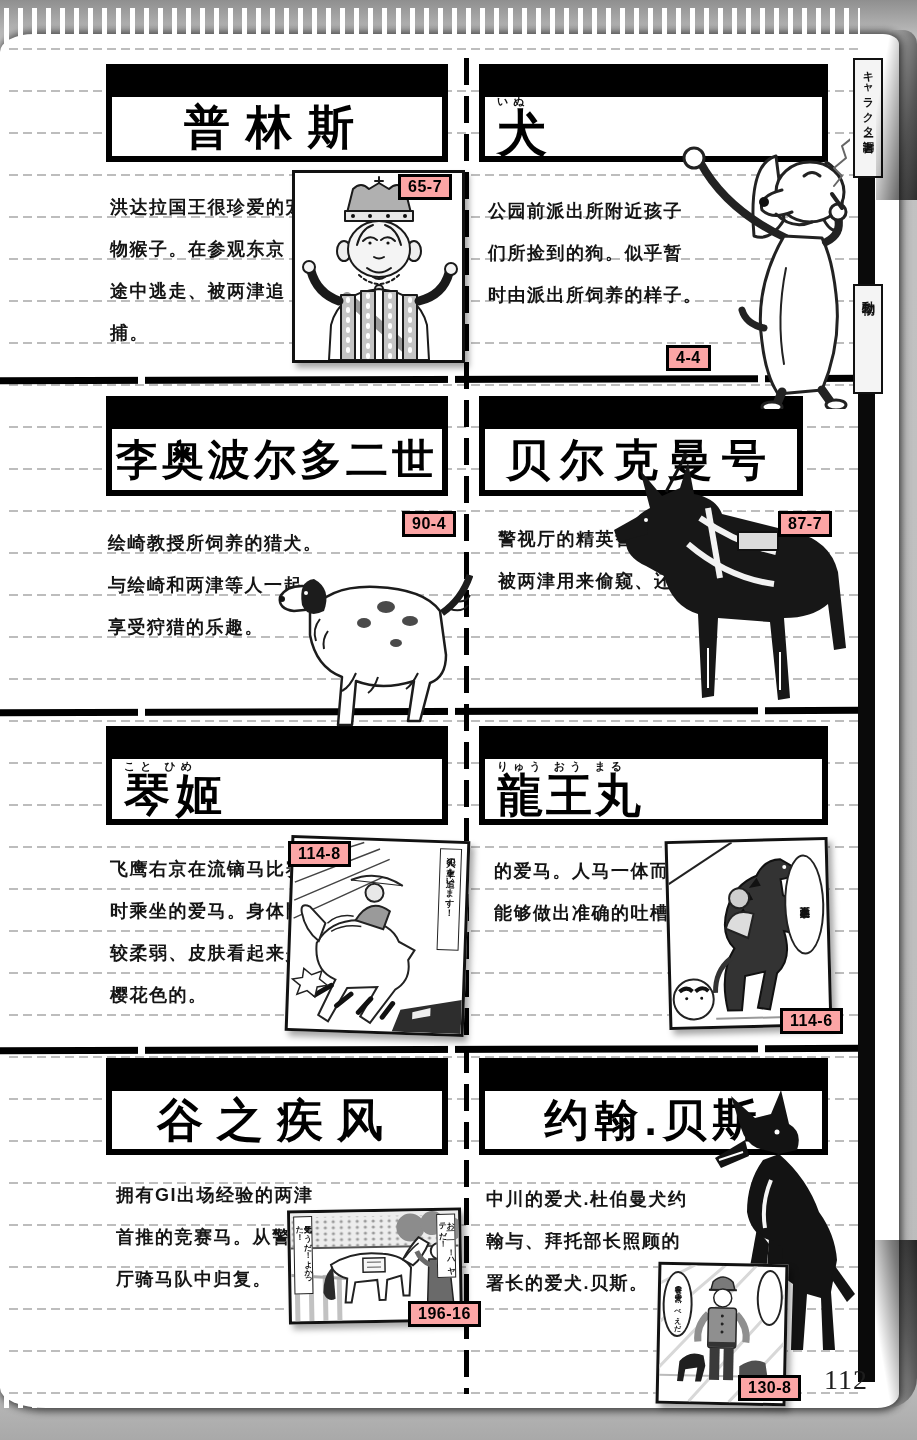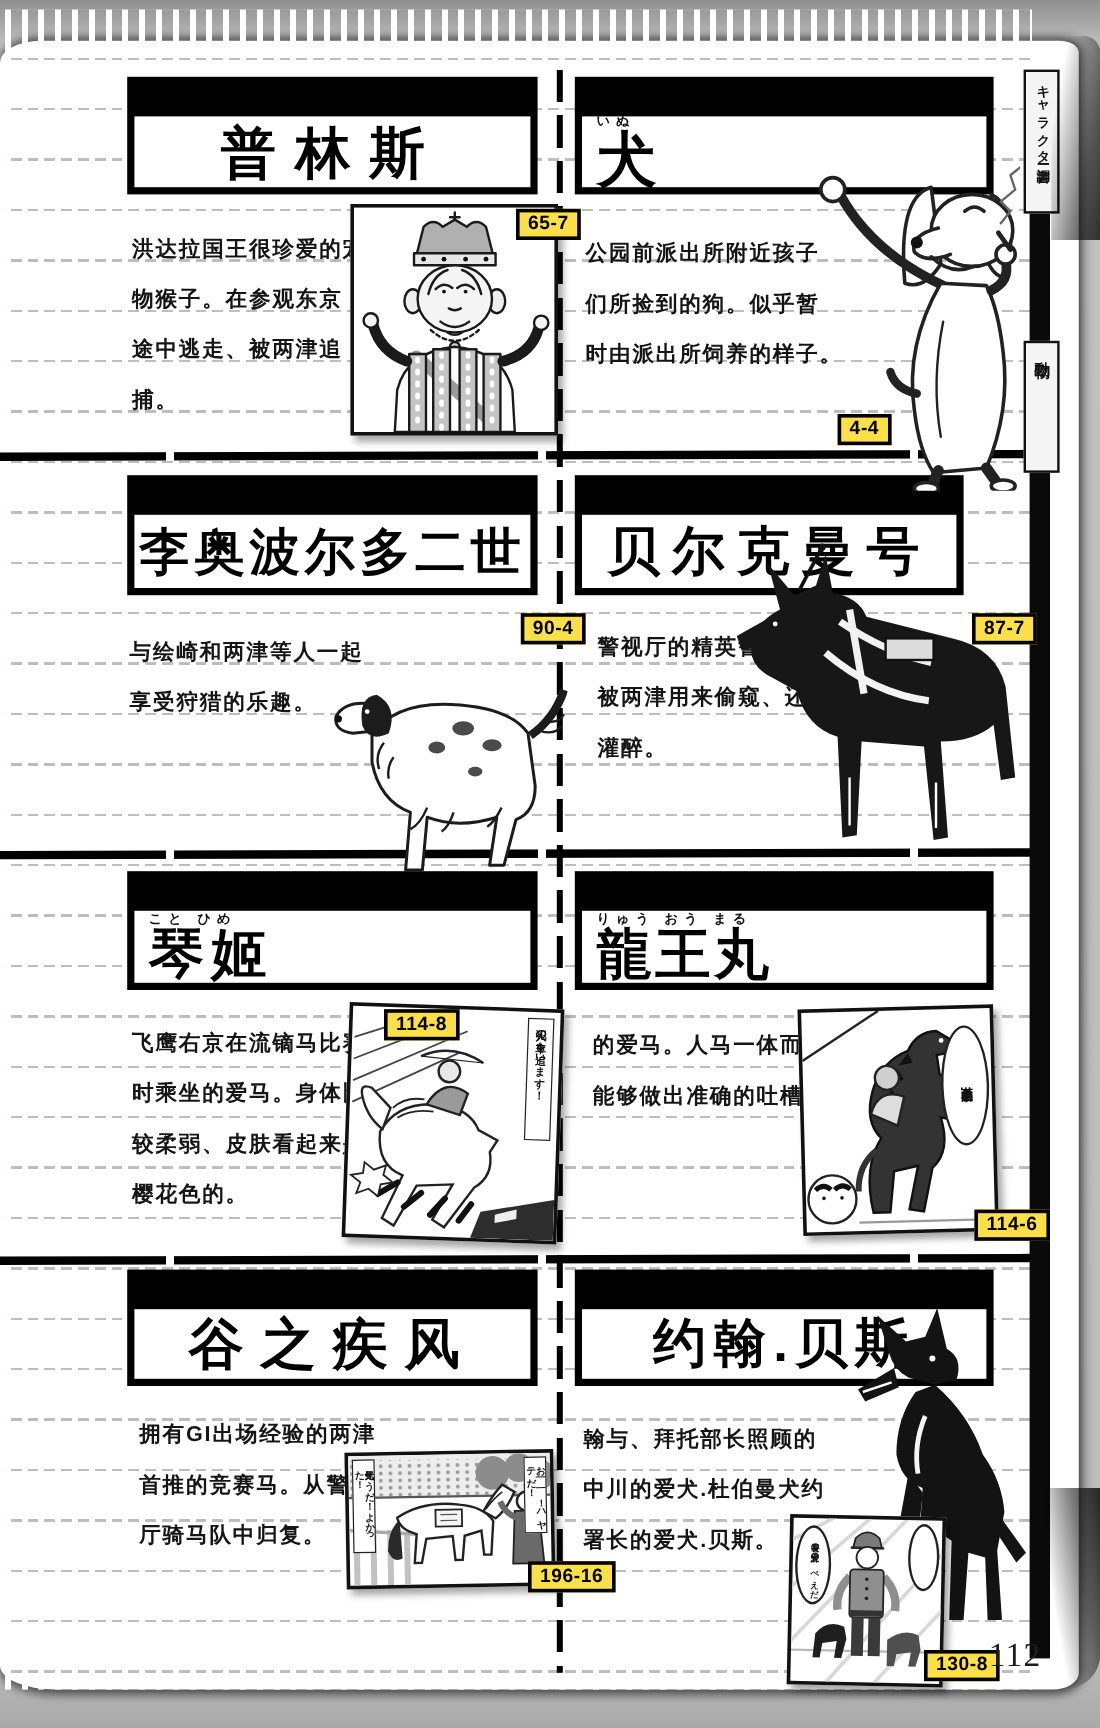--- a/index.html
+++ b/index.html
@@ -40,22 +40,22 @@
   .twhite{background:#fff;width:100%;height:100%;display:flex;align-items:center;justify-content:center;box-sizing:border-box;}
   .twhite.left{justify-content:flex-start;flex-direction:column;align-items:flex-start;padding-left:12px;justify-content:center;}
   .tmain{font-weight:900;color:#000;line-height:1;white-space:nowrap;}
   .goth{font-family:"Liberation Sans",sans-serif;}
   .serif{font-family:"Liberation Serif",serif;}
   .furi{font-size:11px;font-weight:bold;color:#111;letter-spacing:5px;line-height:12px;margin-bottom:1px;}
   
   .desc{position:absolute;z-index:3;color:#151515;font-weight:bold;font-size:18px;letter-spacing:1.5px;}
   .desc div{height:42px;line-height:30px;white-space:nowrap;}
   
-  .badge{position:absolute;z-index:5;background:#fde047;border:3px solid #000;color:#000;
-    font-weight:bold;font-size:16px;line-height:20px;padding:0 7px;letter-spacing:.5px;margin-left:32px;}
+  .badge{position:absolute;z-index:5;background:#fca5a5;border:3px solid #000;color:#000;
+    font-weight:bold;font-size:16px;line-height:20px;padding:0 7px;letter-spacing:.5px;}
   
   .frame{position:absolute;background:#fff;border:3px solid #111;box-sizing:border-box;z-index:4;
     box-shadow:4px 5px 6px rgba(0,0,0,.35);}
   .frame svg{display:block;width:100%;height:100%;}
   .art{position:absolute;z-index:4;}
   .art svg{display:block;width:100%;height:100%;}
   
   .strip{position:absolute;background:#fff;border:1px solid #222;display:flex;justify-content:center;z-index:2;}
   .strip .vtext{font-size:9px;letter-spacing:0;line-height:1;padding-top:2px;}
   .bubble{position:absolute;background:#fff;border:2px solid #222;border-radius:50%;
@@ -181,20 +181,21 @@
     <div class="badge" style="left:666px;top:311px">4-4</div>
   </div>
 
   <div>
     <div class="tblock" style="left:106px;top:362px;width:342px;height:100px">
       <div class="twhite">
             <span class="tmain goth" style="font-size:42px;letter-spacing:4px">李奥波尔多二世</span>
           </div>
     </div>
     <div class="desc" style="left:108px;top:494px">
+      <div>绘崎教授所饲养的猎犬。</div>
       <div>与绘崎和两津等人一起</div>
       <div>享受狩猎的乐趣。</div>
     </div>
     <div class="art" style="left:268px;top:489px;width:205px;height:211px">
       <svg viewBox="0 0 205 211">
         <g stroke="#1c1c1c" stroke-width="2.5" fill="#fff" stroke-linejoin="round">
           <path d="M44 64 Q20 60 12 74 Q10 86 26 88 L46 86"></path>
           <path d="M174 90 Q194 76 202 52" stroke-width="7" fill="none"></path>
           <path d="M188 78 q10 2 14 -6 M182 86 q12 4 18 -4" fill="none" stroke-width="2"></path>
           <path d="M42 90 Q60 62 108 64 Q156 66 172 88 L178 132 Q178 154 162 160 L152 198 L140 198 L146 158 Q114 168 88 158 L84 202 L70 202 L74 154 Q48 144 42 112 Z"></path>
@@ -218,21 +219,20 @@
 
   <div>
     <div class="tblock" style="left:479px;top:362px;width:324px;height:100px">
       <div class="twhite">
             <span class="tmain goth" style="font-size:44px;letter-spacing:10px">贝尔克曼号</span>
           </div>
     </div>
     <div class="desc" style="left:498px;top:490px">
       <div>警视厅的精英警察犬。</div>
       <div>被两津用来偷窥、还被</div>
-      <div>灌醉。</div>
     </div>
     <div class="art" style="left:588px;top:414px;width:275px;height:296px">
       <svg viewBox="0 0 275 296">
         <path d="M62 60 L52 22 L74 48 L92 40 L100 14 L106 46 Q128 50 134 66 L206 84 Q242 92 250 124 L258 200 L246 202 L240 156 Q224 170 196 170 L202 250 L190 252 L182 174 L130 170 L126 248 L114 250 L110 166 Q84 158 76 128 L58 118 Q36 108 38 90 Q42 70 62 60 Z" fill="#171717"></path>
         <path d="M58 64 L26 82 L30 94 L60 86 Z" fill="#171717"></path>
         <circle cx="58" cy="72" r="2" fill="#fff"></circle>
         <path d="M78 44 L96 10" stroke="#111" stroke-width="3" fill="none"></path>
             <circle cx="97" cy="8" r="3" fill="#111"></circle>
         <g stroke="#f2f2f2" stroke-width="6" fill="none">
               <path d="M112 70 Q150 96 188 104"></path>
@@ -389,22 +389,22 @@
           <path d="M72 140 L60 206 L54 266 L66 268 L78 212 L84 156 Z"></path>
           <path d="M84 150 L80 212 L78 266 L90 266 L94 214 L98 160 Z"></path>
           <path d="M150 178 L170 206 L162 214 L146 190 Z"></path>
         </g>
         <path d="M34 72 l24 -8" stroke="#fff" stroke-width="2"></path>
         <path d="M86 92 Q76 116 80 140" stroke="#f5f5f5" stroke-width="4" fill="none"></path>
         <circle cx="92" cy="44" r="2.5" fill="#fff"></circle>
       </svg>
     </div>
     <div class="desc" style="left:486px;top:1150px">
+      <div>中川的爱犬.杜伯曼犬约</div>
       <div>翰与、拜托部长照顾的</div>
-      <div>中川的爱犬.杜伯曼犬约</div>
       <div>署长的爱犬.贝斯。</div>
     </div>
     <div class="frame" style="left:657px;top:1229px;width:130px;height:142px;transform:rotate(1.2deg)">
       <svg viewBox="0 0 124 136">
         <g stroke="#d8d8d8" stroke-width="3">
               <path d="M-4 20 L40 -4 M-4 60 L70 -6 M-2 104 L96 -2 M30 136 L124 28 M70 136 L126 74"></path>
             </g>
         <path d="M0 110 H124" stroke="#bbb" stroke-width="2"></path>
         <path d="M52 16 Q62 6 72 16 L74 24 L50 24 Z" fill="#7a7a7a" stroke="#222" stroke-width="1.5"></path>
         <path d="M48 24 H76" stroke="#222" stroke-width="2"></path>

